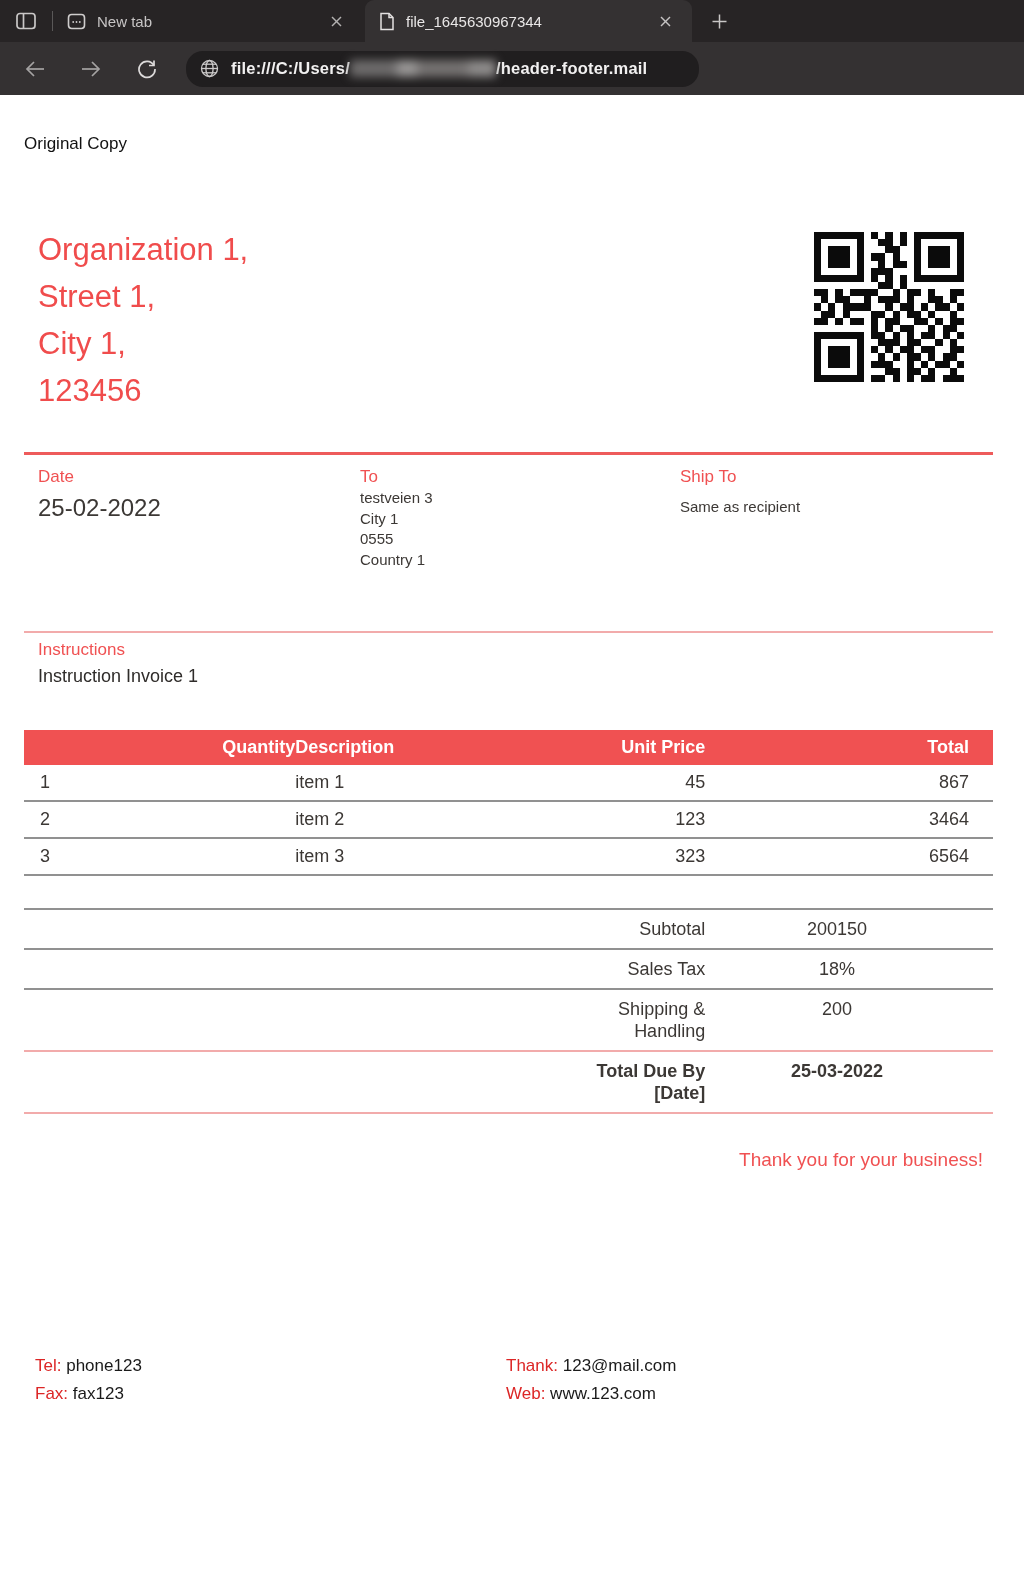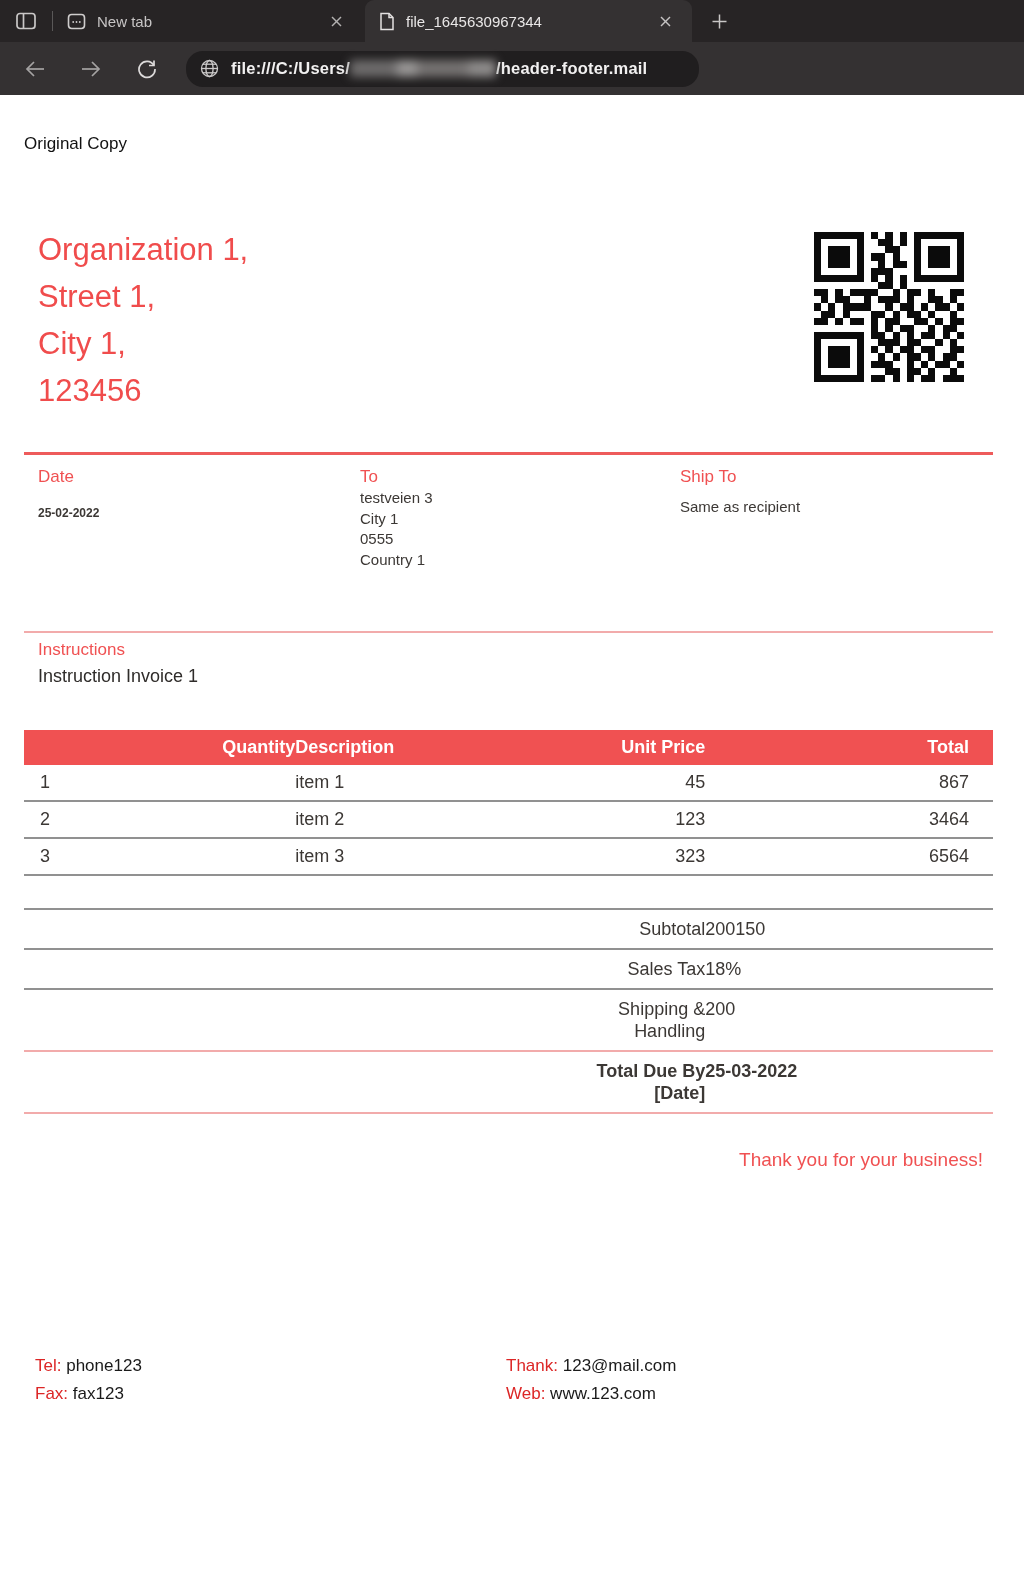--- a/index.html
+++ b/index.html
@@ -41,21 +41,21 @@
   .qr .qb { background:#0b0b0b; }
 
   .rule-strong { margin-top:38px; height:3px; background:#ee5b5b; }
   .rule-soft   { height:2px; background:#f2abab; }
 
   .info-row { margin-top:11px; display:flex; }
   .col-date { width:336px; padding-left:14px; }
   .col-to { width:320px; }
   .col-ship { flex:1; }
   .red-label { color:#f05152; font-size:17px; line-height:22px; }
-  .date-value { margin-top:13px; font-size:12px; line-height:25px; font-weight:bold; color:#3c3835; }
+  .date-value { margin-top:7px; font-size:24px; line-height:25px; font-weight:normal; color:#3c3835; }
   .recipient-name { margin-top:7px; font-size:15px; line-height:20.5px; font-weight:bold; color:#3c3835; }
   .recipient-line { font-size:15px; line-height:20.5px; color:#3c3835; }
   .ship-value { margin-top:7px; font-size:15px; line-height:23px; color:#3c3835; }
 
   .rule-instr { margin-top:61px; }
   .instr-label { margin-top:6px; }
   .instr-value { margin-top:4px; font-size:18px; line-height:22px; color:#2f2c2a; }
 
   table.items { margin-top:43px; width:100%; border-collapse:collapse; table-layout:fixed; }
   col.c1{width:28%;} col.c2{width:27%;} col.c3{width:15.3%;} col.c4{width:29.7%;}
@@ -66,21 +66,21 @@
   .items th.h-total { padding-right:24px; }
   .items td { font-size:18px; line-height:21px; color:#3c3835; padding:7px 0; }
   tr.item-row { border-bottom:2px solid #919191; }
   td.cell-qty { padding-left:16px; }
   td.cell-price { text-align:right; }
   td.cell-total { text-align:right; padding-right:24px; }
   tr.spacer-row { border-bottom:2px solid #919191; } 
   tr.spacer-row td { height:34px; padding:0; }
   tr.total-row td { vertical-align:top; padding:8px 0; line-height:22px; }
   tr.total-row td.t-label { text-align:right; }
-  tr.total-row td.t-value { text-align:left; padding-right:24px; }
+  tr.total-row td.t-value { text-align:center; padding-right:24px; }
   tr.t-gray { border-bottom:2px solid #919191; }
   tr.t-pink { border-bottom:2px solid #f2abab; }
   tr.t-bold td { font-weight:bold; }
 
   .thanks { margin-top:34px; text-align:right; padding-right:10px; color:#f05152; font-size:19px; line-height:24px; }
 
   .footer { margin-top:180px; display:flex; padding-left:11px; }
   .footer .fcol-left { width:471px; }
   .footer .frow { font-size:17px; line-height:27.5px; color:#1a1a1a; }
   .footer .flabel { color:#dc2626; }

